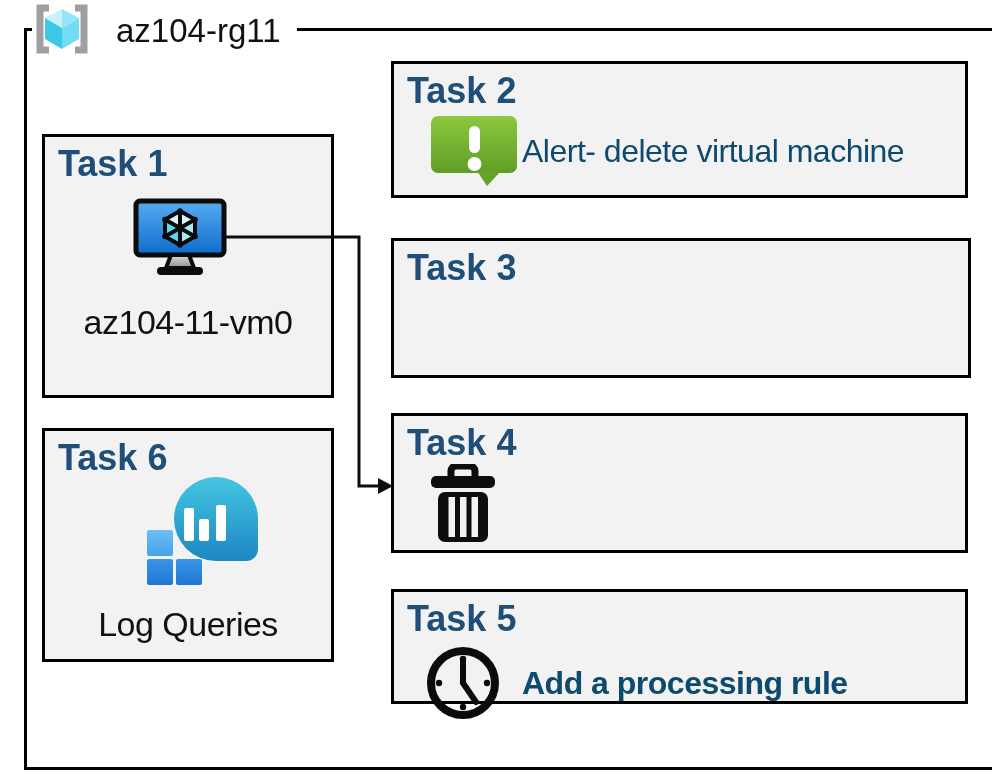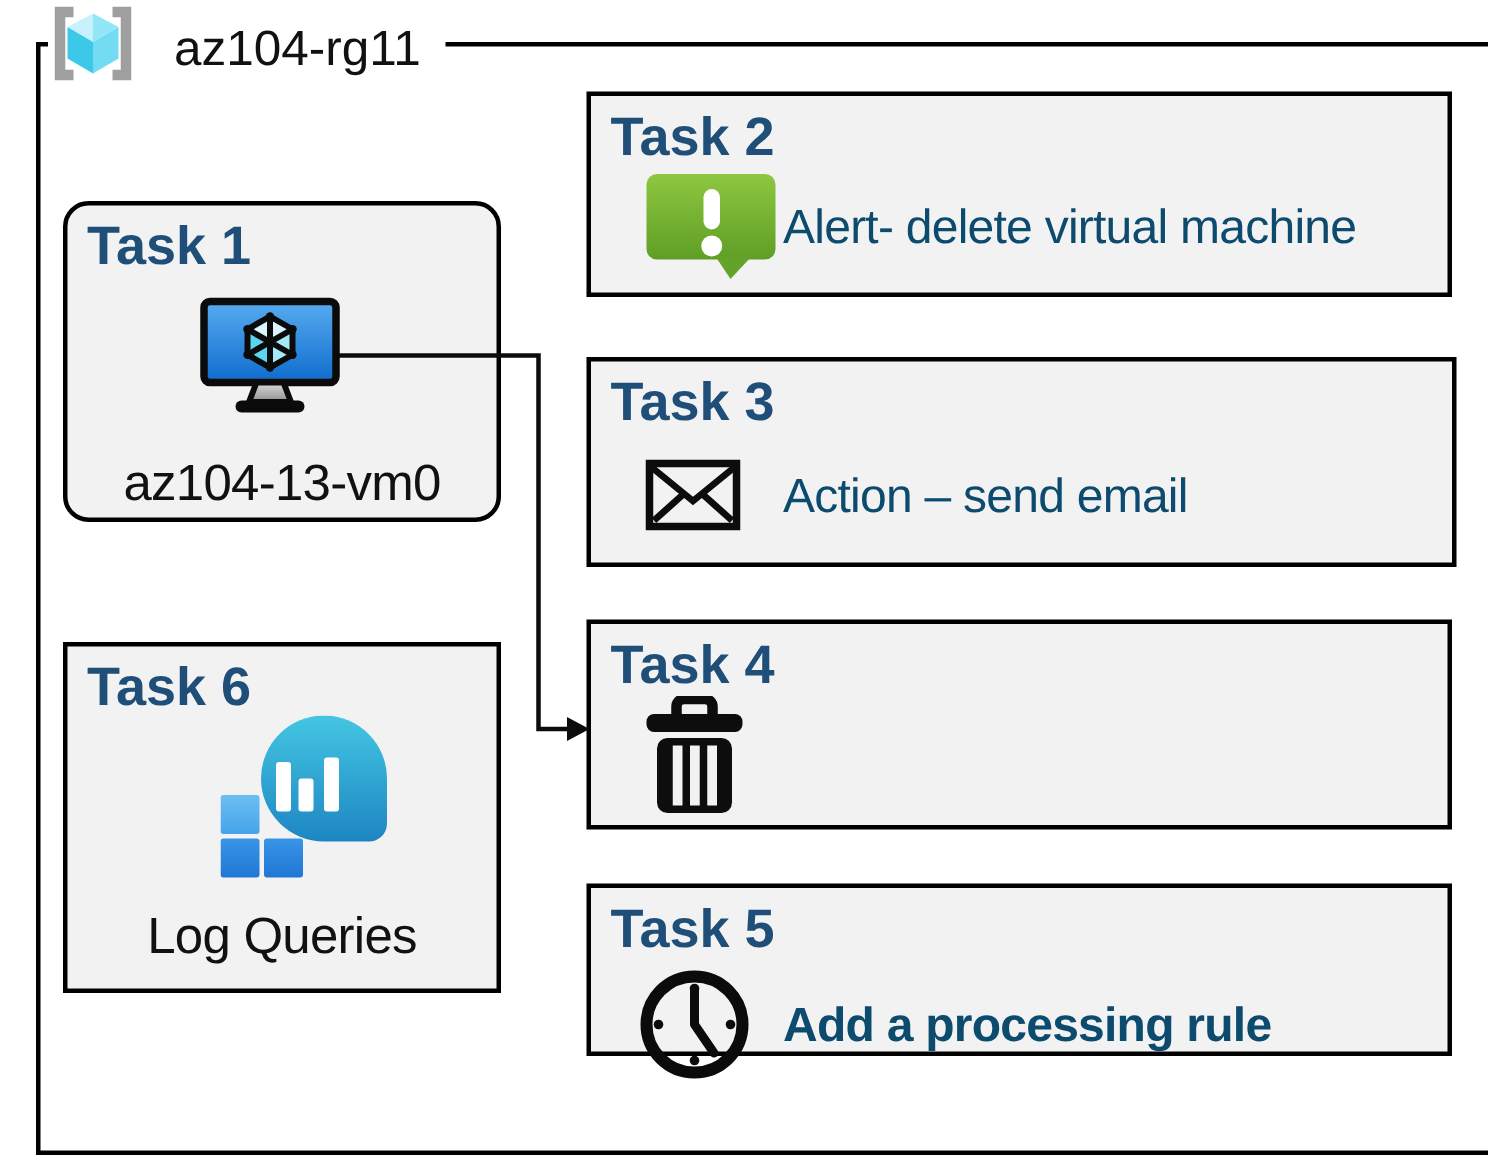--- a/index.html
+++ b/index.html
@@ -15,21 +15,21 @@
     position:absolute; left:16px; top:2px; z-index:3;
     display:flex; align-items:center; gap:24px;
     background:#ffffff; padding:0 16px 4px 0;
   }
   .group-legend .rg-name { font-size:33px; color:#111; line-height:54px; }
 
   .task-box {
     position:absolute; background:#f2f2f2; border:3px solid #000;
     box-sizing:border-box; z-index:1;
   }
-  #task1 { left:26px;  top:134px; width:292px; height:214px;border-radius:17px; }
+  #task1 { left:26px;  top:134px; width:292px; height:264px; }
   #task2 { left:375px; top:61px;  width:577px; height:137px; }
   #task3 { left:375px; top:238px; width:580px; height:140px; }
   #task4 { left:375px; top:413px; width:577px; height:140px; }
   #task5 { left:375px; top:589px; width:577px; height:115px; }
   #task6 { left:26px;  top:428px; width:292px; height:234px; }
 
   .task-title {
     position:absolute; left:13px; top:6px;
     font-size:36px; font-weight:bold; color:#1f4e79; letter-spacing:0;
   }
@@ -103,21 +103,21 @@
         <circle cx="47" cy="13" r="2.8" fill="#0b0b0b"></circle>
           <circle cx="62" cy="21.5" r="2.8" fill="#0b0b0b"></circle>
         <circle cx="62" cy="38.5" r="2.8" fill="#0b0b0b"></circle>
           <circle cx="47" cy="47" r="2.8" fill="#0b0b0b"></circle>
         <circle cx="32" cy="38.5" r="2.8" fill="#0b0b0b"></circle>
           <circle cx="32" cy="21.5" r="2.8" fill="#0b0b0b"></circle>
         <path d="M38,57 L56,57 L61,70 L33,70 Z" fill="url(#standGrad)" stroke="#0b0b0b" stroke-width="4" stroke-linejoin="round"></path>
         <rect x="24" y="69" width="46" height="8" rx="4" fill="#0b0b0b"></rect>
       </svg>
     </div>
-    <div class="node-label">az104-13-vm0</div>
+    <div class="node-label">az104-11-vm0</div>
   </div>
 
   <div id="task2" class="task-box">
     <div class="task-title">Task 2</div>
     <div class="item-row">
       <span class="icon-cell">
         <svg width="88" height="72" viewBox="0 0 88 72">
           <defs>
             <linearGradient id="greenGrad" x1="0" y1="0" x2="0" y2="1">
               <stop offset="0" stop-color="#8ec73f"></stop>
@@ -129,30 +129,20 @@
           <rect x="39" y="11" width="11" height="27" rx="5.5" fill="#fff"></rect>
           <circle cx="44.5" cy="49" r="7" fill="#fff"></circle>
         </svg>
       </span>
       <span class="item-label">Alert- delete virtual machine</span>
     </div>
   </div>
 
   <div id="task3" class="task-box">
     <div class="task-title">Task 3</div>
-    <div class="item-row">
-      <span class="icon-cell">
-        <svg width="64" height="48" viewBox="0 0 64 48">
-          <rect x="3" y="3" width="58" height="42" fill="none" stroke="#0c0c0c" stroke-width="5"></rect>
-          <path d="M5,6 L32,28 L59,6" fill="none" stroke="#0c0c0c" stroke-width="4.5"></path>
-          <path d="M6,41 L25,24 M58,41 L39,24" fill="none" stroke="#0c0c0c" stroke-width="4.5"></path>
-        </svg>
-      </span>
-      <span class="item-label">Action – send email</span>
-    </div>
   </div>
 
   <div id="task4" class="task-box">
     <div class="task-title">Task 4</div>
     <div class="item-row">
       <span class="icon-cell">
         <svg width="66" height="80" viewBox="0 0 66 80">
           <rect x="21" y="2" width="24" height="16" rx="5" fill="none" stroke="#0d0d0d" stroke-width="7"></rect>
           <rect x="1" y="12" width="64" height="12" rx="5" fill="#0d0d0d"></rect>
           <rect x="8" y="28" width="50" height="50" rx="7" fill="#0d0d0d"></rect>

